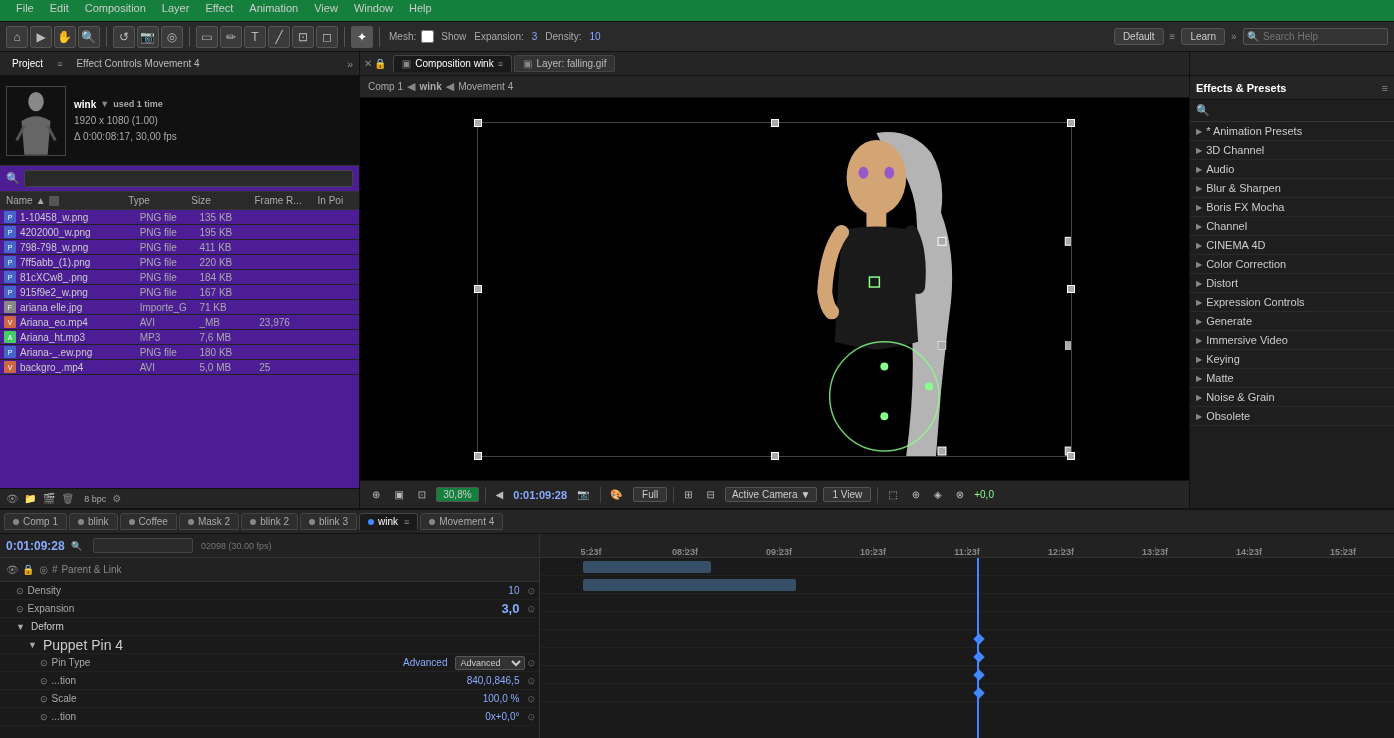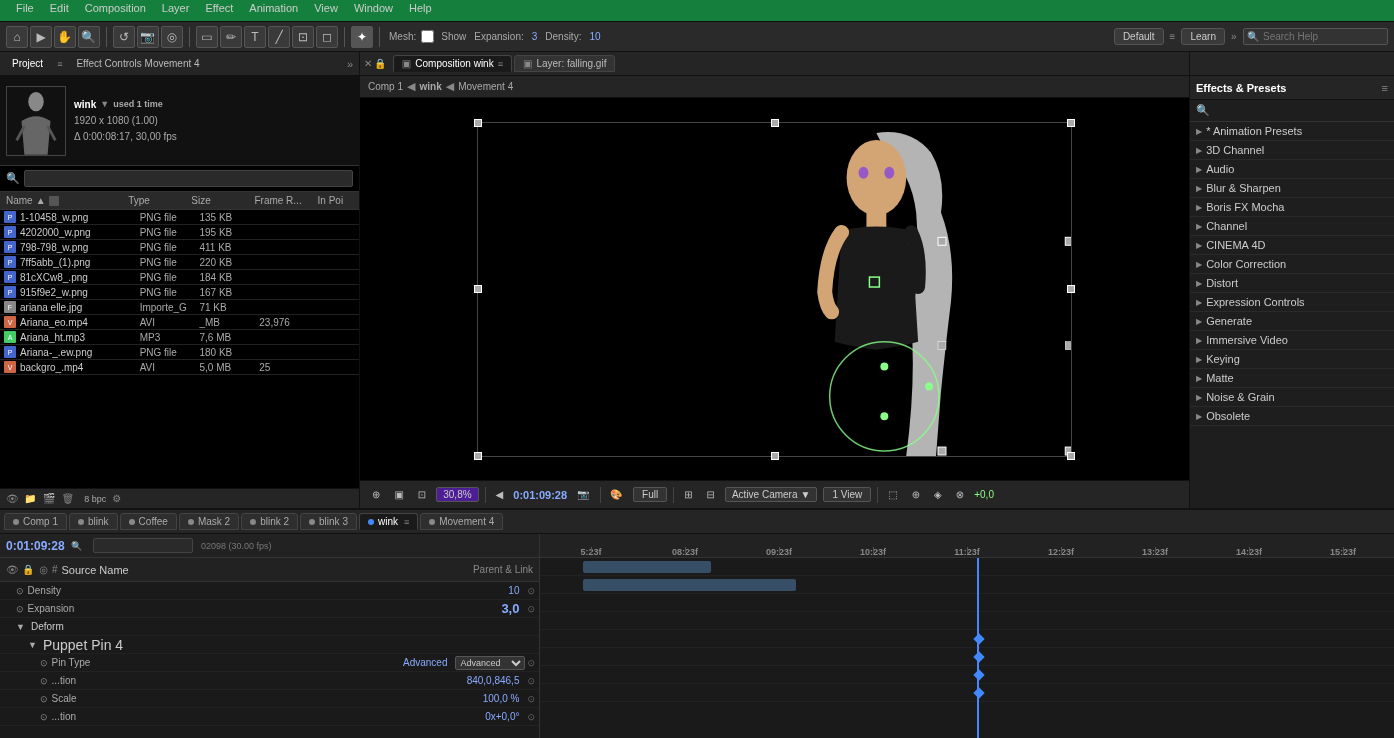--- a/index.html
+++ b/index.html
@@ -72,21 +72,21 @@
     
     #main-layout {
       display: flex;
       flex: 1;
       overflow: hidden;
     }
 
     
     #left-panel {
       width: 360px;
-      background: #000000;
+      background: #4c1d95;
       display: flex;
       flex-direction: column;
       border-right: 1px solid #111;
       flex-shrink: 0;
     }
 
     
     .panel-header {
       background: #252525;
       height: 24px;
@@ -297,21 +297,21 @@
       font-size: 10px;
     }
     .ctrl-btn {
       color: #bbb;
       cursor: pointer;
       padding: 1px 4px;
     }
     .ctrl-sep { width: 1px; height: 16px; background: #444; }
     .timecode { color: #88aaff; font-size: 11px; font-weight: bold; }
     .zoom-val {
-      background: #4c1d95;
+      background: #15803d;
       border: 1px solid #555;
       border-radius: 2px;
       padding: 1px 6px;
       color: #ccc;
       cursor: pointer;
     }
     .quality-btn {
       background: #333;
       border: 1px solid #555;
       border-radius: 2px;
@@ -1053,21 +1053,20 @@
         <span class="tl-timecode">0:01:09:28</span>
         <span style="color:#666;font-size:9px;margin-left:3px;">🔍</span>
         <input type="text" class="tl-search" placeholder="" style="">
         <span style="margin-left:4px;color:#777;font-size:9px;">02098 (30.00 fps)</span>
       </div>
       <div class="tl-controls">
         <span class="tl-ctrl-icon">👁</span>
         <span class="tl-ctrl-icon">🔒</span>
         <span class="tl-ctrl-icon">◎</span>
         <span class="tl-ctrl-icon">#</span>
-        <span style="flex:1;">Source Name</span>
         <span class="tl-ctrl-icon">Parent &amp; Link</span>
       </div>
 
       <div class="tl-layers" id="tl-layers">
           <div class="tl-layer-row">
       <span style="padding-left:12px;display:flex;align-items:center;gap:4px;flex:1;">
         <span style="color:#888;font-size:9px;">⊙</span>
         <span style="color:#aaa;font-size:10px;">Density</span>
       </span>
       <span style="color:#88aaff;font-size:10px;margin-right:6px;">10</span>

